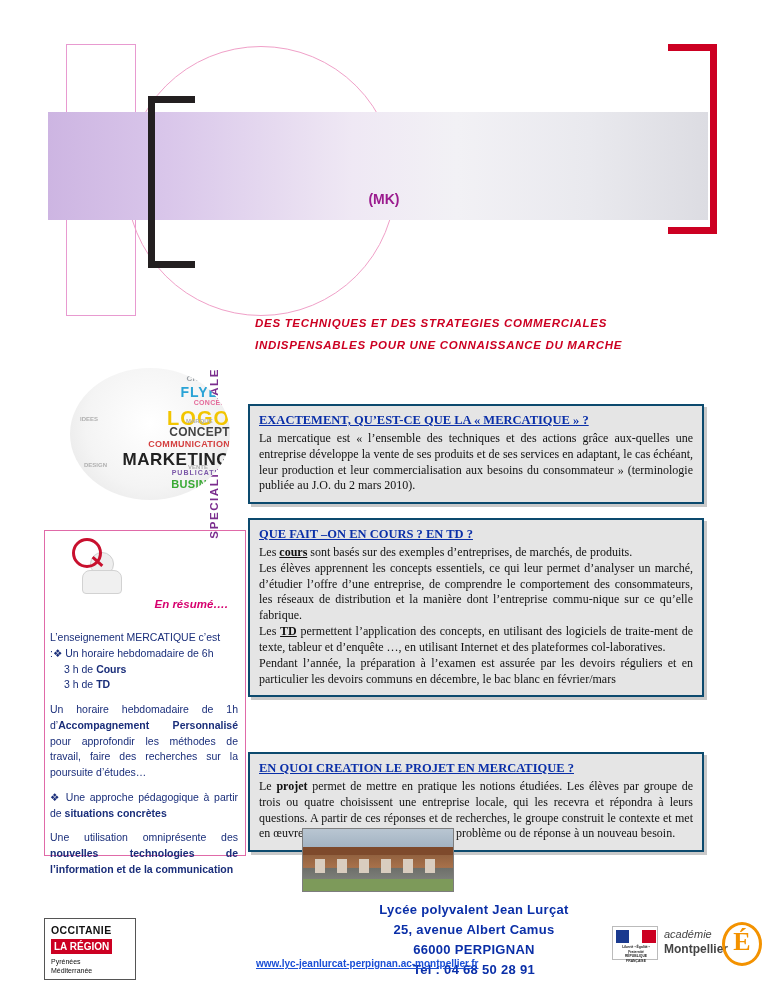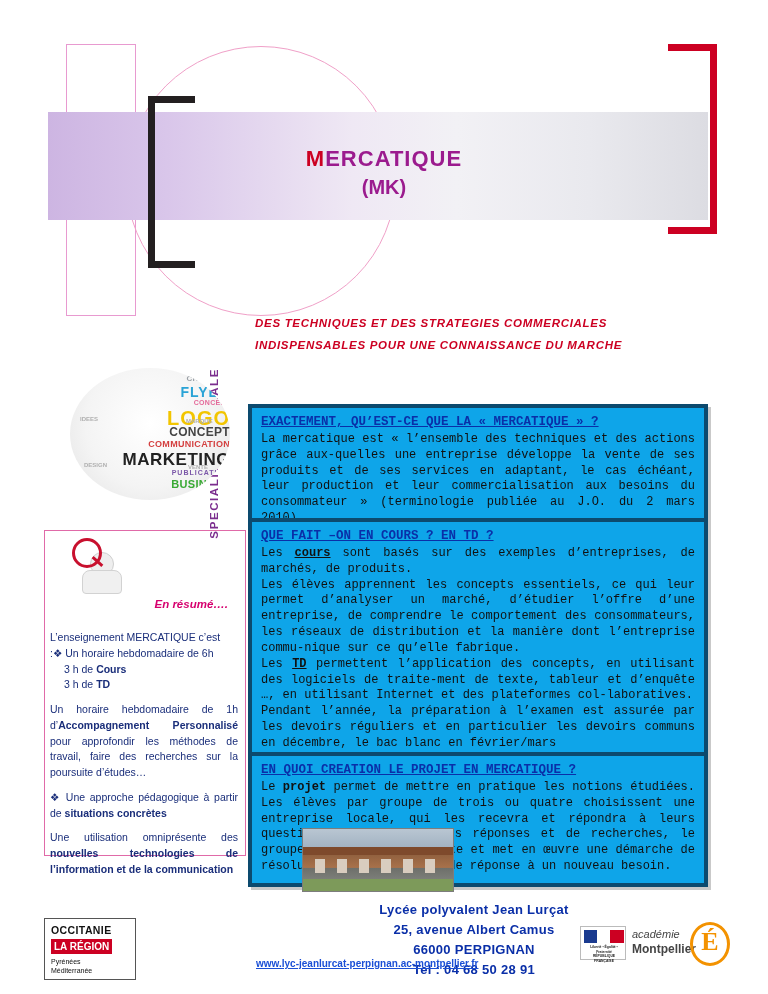--- a/index.html
+++ b/index.html
@@ -43,22 +43,22 @@
     position:absolute;left:668px;top:44px;width:42px;height:176px;
     border:7px solid #cc0022;border-left:none;
   }
 
   .title-main{
     position:absolute;left:0;top:146px;width:768px;text-align:center;
     font-size:22px;font-weight:bold;color:#9b1b8e;letter-spacing:1px;
   }
   .title-main .m-red{color:#cc0022;}
   .title-sub{
-    position:absolute;left:0;top:176px;width:768px;text-align:center;
-    font-size:20px;font-weight:bold;color:#9b1b8e;
+    position:absolute;left:0;top:191px;width:768px;text-align:center;
+    font-size:14px;font-weight:bold;color:#9b1b8e;
   }
 
   .tagline{
     position:absolute;left:255px;top:312px;width:470px;
     font-size:11.5px;font-weight:bold;font-style:italic;color:#cc0022;
     letter-spacing:0.7px;line-height:1.95;
   }
 
   
   .wordcloud{
@@ -75,24 +75,24 @@
   .wc5{top:57px;font-size:12px;color:#444;}
   .wc6{top:71px;font-size:9px;color:#d43f3f;}
   .wc7{top:82px;font-size:17px;color:#222;letter-spacing:0.5px;}
   .wc8{top:101px;font-size:7px;color:#7a56a8;letter-spacing:1px;}
   .wc9{top:110px;font-size:11px;color:#3aaa35;}
   .wc-sm{position:absolute;font-size:6px;color:#b0b0b0;font-weight:bold;}
 
   
   .box{
     position:absolute;
-    border:4px solid #0c4a6e;
-    background:#0ea5e9;
+    border:2px solid #0c4a6e;
+    background:#e5e5e5;
     box-shadow:3px 3px 0 #c9c9c9;
-    font-family:Liberation Mono, monospace;
+    font-family:Liberation Serif, serif;
   }
   .box-head{
     display:block;
     font-weight:bold;color:#0a2fa8;text-decoration:underline;
     font-size:12.5px;margin:0 0 3px 0;
   }
   .box-body{font-size:12px;color:#111;line-height:1.32;text-align:justify;}
   .box-inner{padding:7px 9px 8px 9px;}
 
   #box-definition{left:248px;top:404px;width:452px;}
@@ -147,21 +147,21 @@
   
   .occitanie{
     position:absolute;left:44px;top:918px;width:92px;height:62px;
     border:1px solid #555;background:#fff;box-sizing:border-box;padding:5px 6px;
   }
   .oc-l1{font-size:10.5px;font-weight:bold;color:#111;letter-spacing:0.4px;}
   .oc-l2{display:inline-block;margin-top:2px;background:#cc0022;color:#fff;font-size:10px;font-weight:bold;padding:2px 3px;}
   .oc-l3{font-size:7px;color:#111;margin-top:3px;line-height:1.3;}
 
   
-  .acad{position:absolute;left:580px;top:918px;width:150px;height:52px;}
+  .acad{position:absolute;left:612px;top:918px;width:150px;height:52px;}
   .ac-flag{position:absolute;left:0;top:8px;width:46px;height:34px;border:1px solid #bbb;background:#fff;box-sizing:border-box;}
   .ac-flag-bars{position:absolute;left:3px;top:3px;width:40px;height:13px;background:linear-gradient(to right,#1a3a8f 0 33%,#ffffff 33% 66%,#cc0022 66% 100%);}
   .ac-flag-txt{position:absolute;left:2px;top:18px;width:42px;font-size:3.4px;color:#222;line-height:1.35;text-align:center;font-weight:bold;}
   .ac-txt1{position:absolute;left:52px;top:10px;font-size:11px;color:#444;font-style:italic;}
   .ac-txt2{position:absolute;left:52px;top:24px;font-size:12px;color:#444;font-weight:bold;}
   .ac-e{position:absolute;left:110px;top:4px;width:40px;height:44px;border-radius:50%;border:3px solid #f39200;box-sizing:border-box;}
   .ac-e span{position:absolute;left:0;top:2px;width:100%;text-align:center;font-size:26px;font-weight:bold;color:#f39200;font-family:"Liberation Serif",serif;}
 </style>
 </head>
 <body>
@@ -171,23 +171,20 @@
   <div class="pink-outline-box"></div>
   <div class="pink-circle"></div>
   <div class="gradient-bar"></div>
   <div class="bracket-left"></div>
   <div class="bracket-right"></div>
 
   <div class="vt-wrap">
     <div class="vertical-title">SPECIALITE-TERMINALE</div>
   </div>
 
-  <div class="title-main">
-    <span class="m-red">M</span><span>ERCATIQUE</span>
-  </div>
   <div class="title-sub">(MK)</div>
 </div>
 
 <div class="tagline">
   <div>DES TECHNIQUES ET DES STRATEGIES COMMERCIALES</div>
   <div>INDISPENSABLES POUR UNE CONNAISSANCE DU MARCHE</div>
 </div>
 
 <div class="wordcloud">
   <div class="wc-line wc1">CREATION</div>

